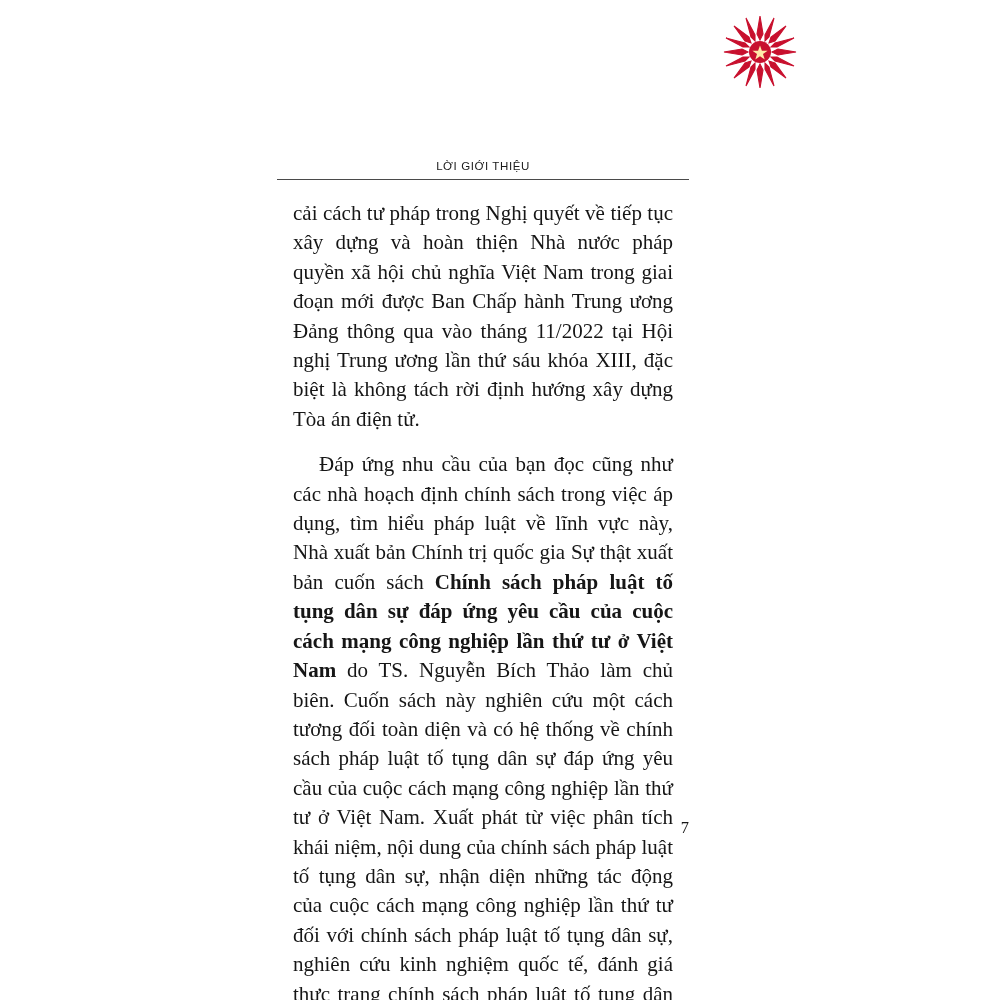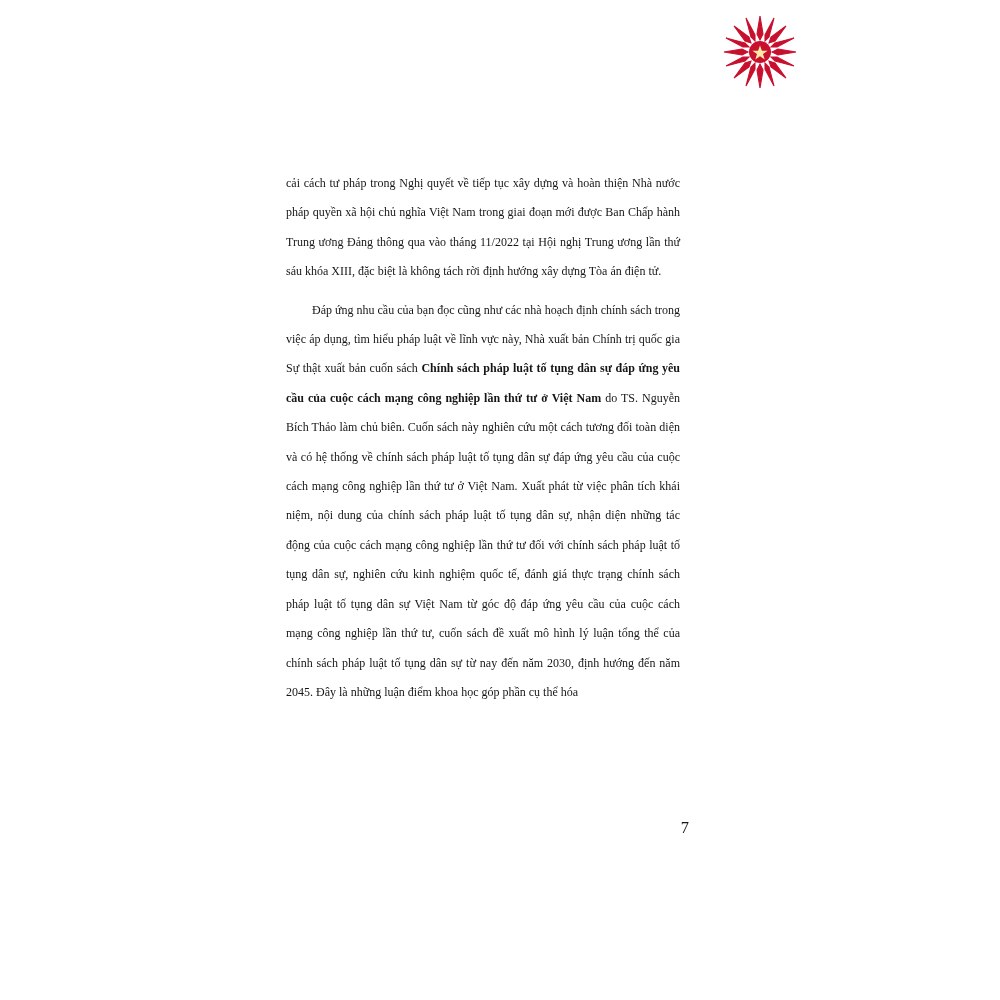--- a/index.html
+++ b/index.html
@@ -43,24 +43,24 @@
     font-size: 11.5px;
     letter-spacing: 0.6px;
     color: #1a1a1a;
     padding-bottom: 7px;
     border-bottom: 1px solid #4a4a4a;
     margin-bottom: 19px;
   }
 
   
   .body-text p {
-    margin: 9px;
+    margin: 16px;
     text-align: justify;
     text-justify: inter-word;
-    font-size: 12px;
+    font-size: 21px;
     line-height: 29.4px;
     color: #161616;
     hyphens: none;
   }
   .body-text p.indent {
     text-indent: 26px;
   }
   .title-bi {
     font-weight: bold;
   }
@@ -99,19 +99,20 @@
       <path d="M4 52 L21 43 L27 43 L23 47 Z"></path>
       <path d="M72 24 L55 33 L49 33 L53 29 Z"></path>
       <path d="M72 52 L55 43 L49 43 L53 47 Z"></path>
       <circle cx="38" cy="38" r="11" fill="#c8102e" stroke="none"></circle>
     </g>
     <path d="M38 31.5 L39.9 36.8 L45.6 36.8 L41.0 40.1 L42.7 45.5 L38 42.2 L33.3 45.5 L35.0 40.1 L30.4 36.8 L36.1 36.8 Z" fill="#ffe9a8" stroke="none"></path>
   </svg>
 </div>
 
 <div class="page">
+  <div class="running-head">LỜI GIỚI THIỆU</div>
   <div class="body-text">
       <p><span>cải cách tư pháp trong Nghị quyết về tiếp tục xây dựng và hoàn thiện Nhà nước pháp quyền xã hội chủ nghĩa Việt Nam trong giai đoạn mới được Ban Chấp hành Trung ương Đảng thông qua vào tháng 11/2022 tại Hội nghị Trung ương lần thứ sáu khóa XIII, đặc biệt là không tách rời định hướng xây dựng Tòa án điện tử.</span></p>
       <p class="indent"><span>Đáp ứng nhu cầu của bạn đọc cũng như các nhà hoạch định chính sách trong việc áp dụng, tìm hiểu pháp luật về lĩnh vực này, Nhà xuất bản Chính trị quốc gia Sự thật xuất bản cuốn sách </span><span class="title-bi">Chính sách pháp luật tố tụng dân sự đáp ứng yêu cầu của cuộc cách mạng công nghiệp lần thứ tư ở Việt Nam</span><span> do TS. Nguyễn Bích Thảo làm chủ biên. Cuốn sách này nghiên cứu một cách tương đối toàn diện và có hệ thống về chính sách pháp luật tố tụng dân sự đáp ứng yêu cầu của cuộc cách mạng công nghiệp lần thứ tư ở Việt Nam. Xuất phát từ việc phân tích khái niệm, nội dung của chính sách pháp luật tố tụng dân sự, nhận diện những tác động của cuộc cách mạng công nghiệp lần thứ tư đối với chính sách pháp luật tố tụng dân sự, nghiên cứu kinh nghiệm quốc tế, đánh giá thực trạng chính sách pháp luật tố tụng dân sự Việt Nam từ góc độ đáp ứng yêu cầu của cuộc cách mạng công nghiệp lần thứ tư, cuốn sách đề xuất mô hình lý luận tổng thể của chính sách pháp luật tố tụng dân sự từ nay đến năm 2030, định hướng đến năm 2045. Đây là những luận điểm khoa học góp phần cụ thể hóa</span></p>
     </div>
 </div>
 
 <div class="folio">7</div>
 
 </body></html>

